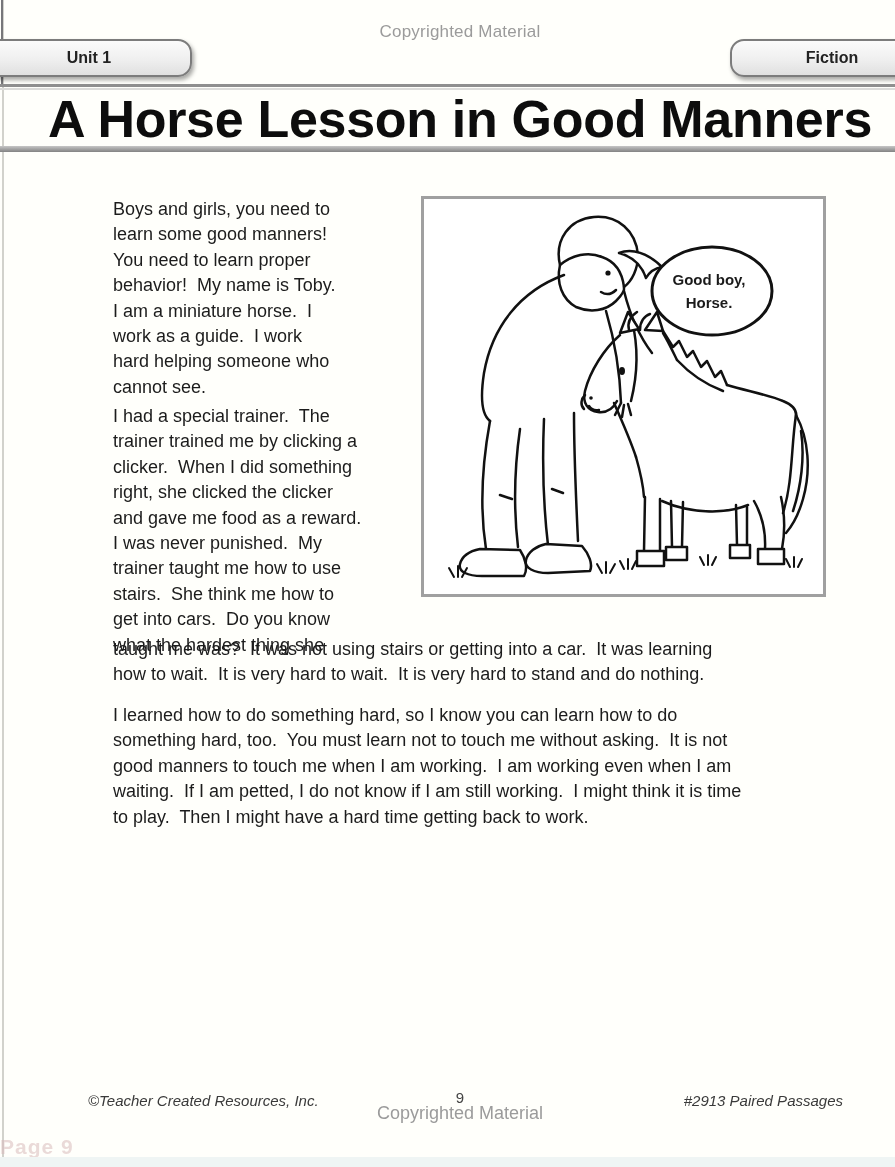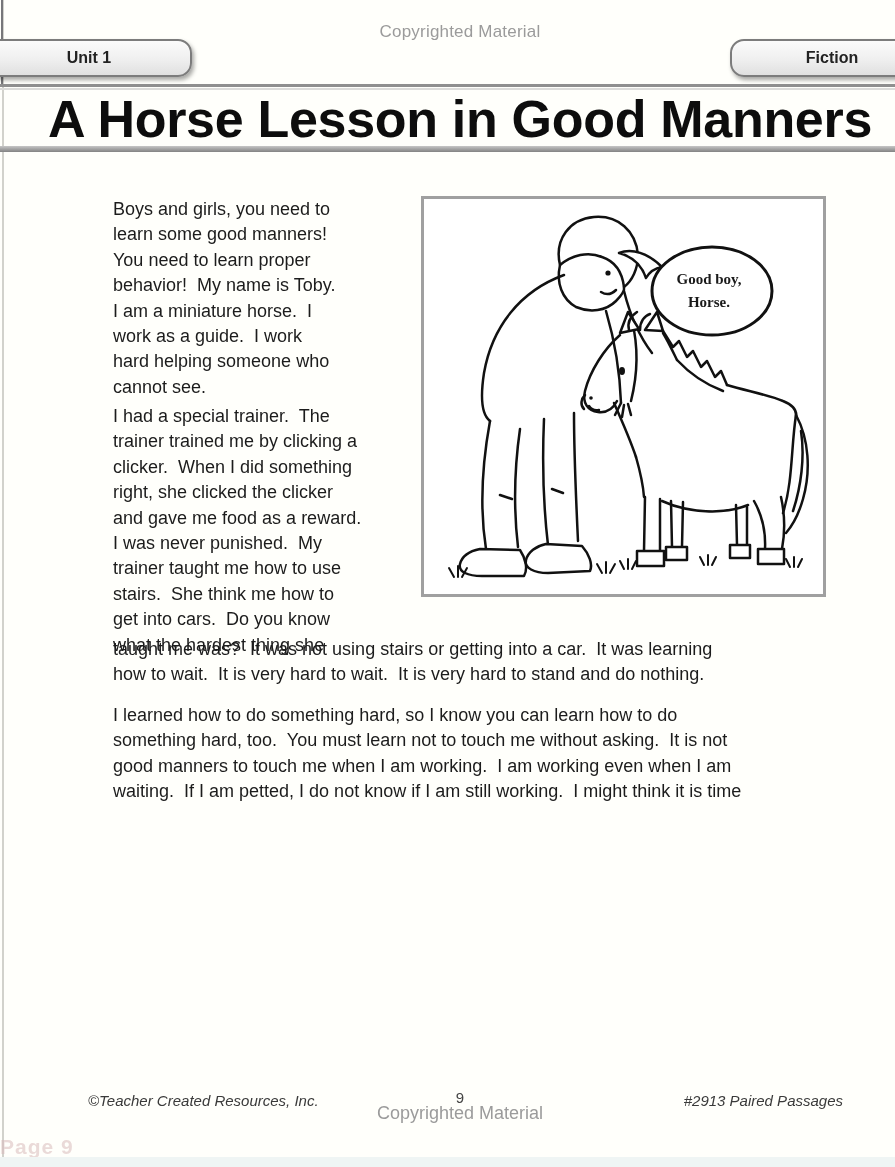--- a/index.html
+++ b/index.html
@@ -51,21 +51,21 @@
   .block-p2full { left:113px; top:637px; }
   .block-p3     { left:113px; top:703px; }
 
   
   .art-box {
     left:421px; top:196px; width:399px; height:395px;
     border:3px solid #a0a0a0; background:#fff;
   }
   .bubble-text {
     left:647px; top:268px; width:124px; text-align:center;
-    font-family:Liberation Serif, serif; font-weight:700;
+    font-family:Liberation Sans, sans-serif; font-weight:700;
     font-size:15px; line-height:23px; color:#1a1a1a;
   }
 
   
   .footer-left  { left:88px;  top:1092px; font-size:15px; font-style:italic; color:#3a3a3a; }
   .footer-page  { left:0; right:0; top:1089px; text-align:center; font-size:15px; color:#444; }
   .footer-right { right:77px; top:1092px; font-size:15px; font-style:italic; color:#3a3a3a; }
   .footer-watermark {
     left:0; right:0; top:1103px; text-align:center;
     font-size:18px; color:#9b9b9b;
@@ -125,20 +125,21 @@
     </div>
   <div class="abs tblock block-p2full">
       <div class="tline">taught me was?  It was not using stairs or getting into a car.  It was learning</div>
       <div class="tline">how to wait.  It is very hard to wait.  It is very hard to stand and do nothing.</div>
     </div>
   <div class="abs tblock block-p3">
       <div class="tline">I learned how to do something hard, so I know you can learn how to do</div>
       <div class="tline">something hard, too.  You must learn not to touch me without asking.  It is not</div>
       <div class="tline">good manners to touch me when I am working.  I am working even when I am</div>
       <div class="tline">waiting.  If I am petted, I do not know if I am still working.  I might think it is time</div>
+      <div class="tline">to play.  Then I might have a hard time getting back to work.</div>
     </div>
 
   <div class="abs art-box">
     <svg width="399" height="395" viewBox="0 0 399 395" fill="none" stroke="#111" stroke-width="2.5" stroke-linecap="round" stroke-linejoin="round">
 
       <g>
         <path d="M136,66 C130,40 146,20 170,18 C194,16 212,32 214,56 C214,70 208,82 200,88 C198,72 190,62 178,58 C164,52 148,56 136,66 Z" fill="#fff"></path>
         <path d="M136,66 C132,84 138,100 152,108 C166,114 182,112 192,102 C198,96 201,92 200,88"></path>
         <circle cx="184" cy="74" r="2.6" fill="#111" stroke="none"></circle>
         <path d="M177,93 Q185,98 192,91"></path>

